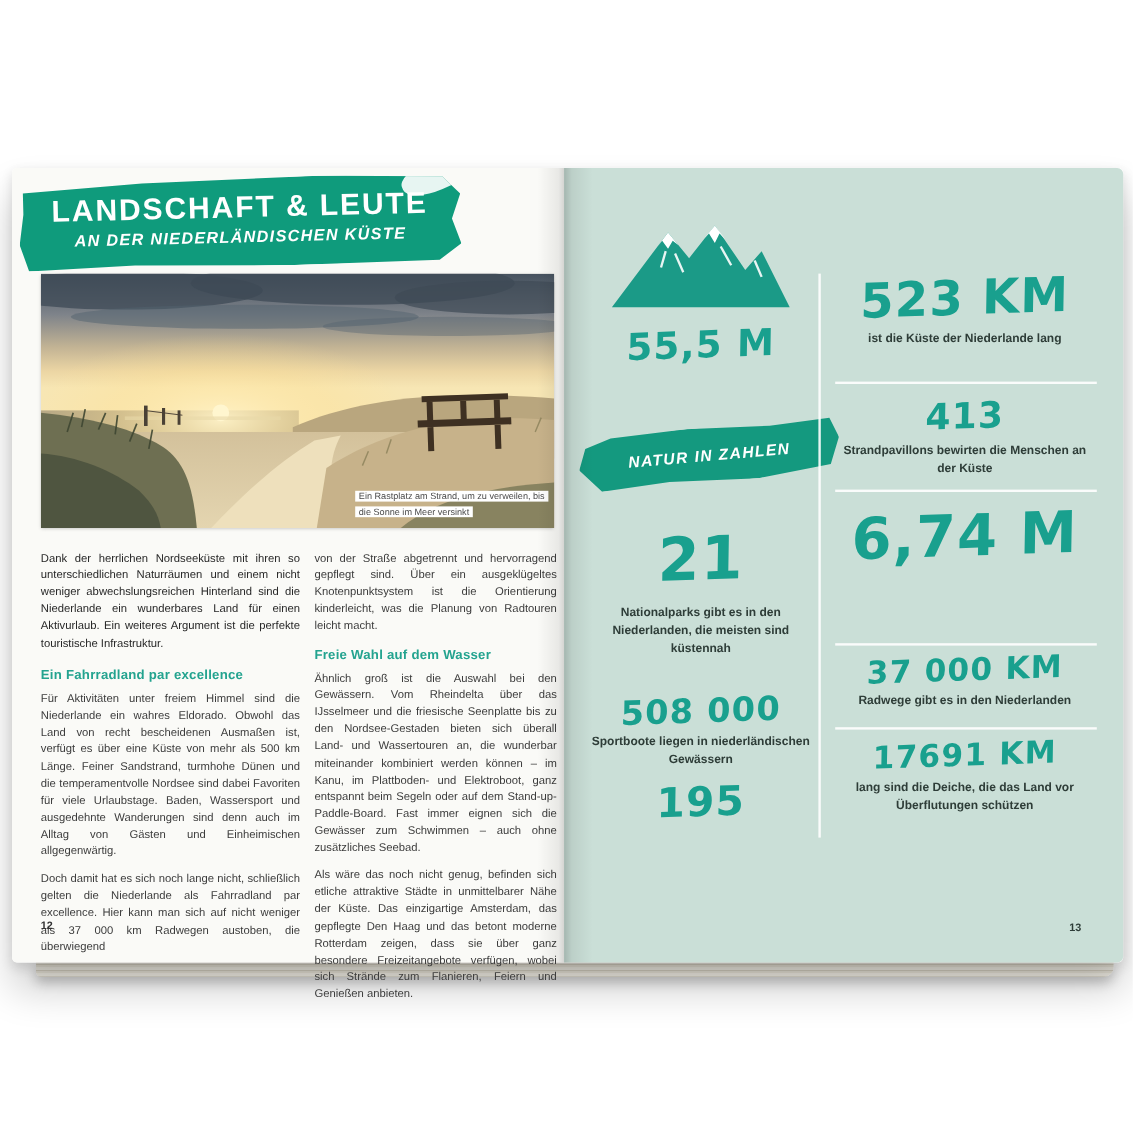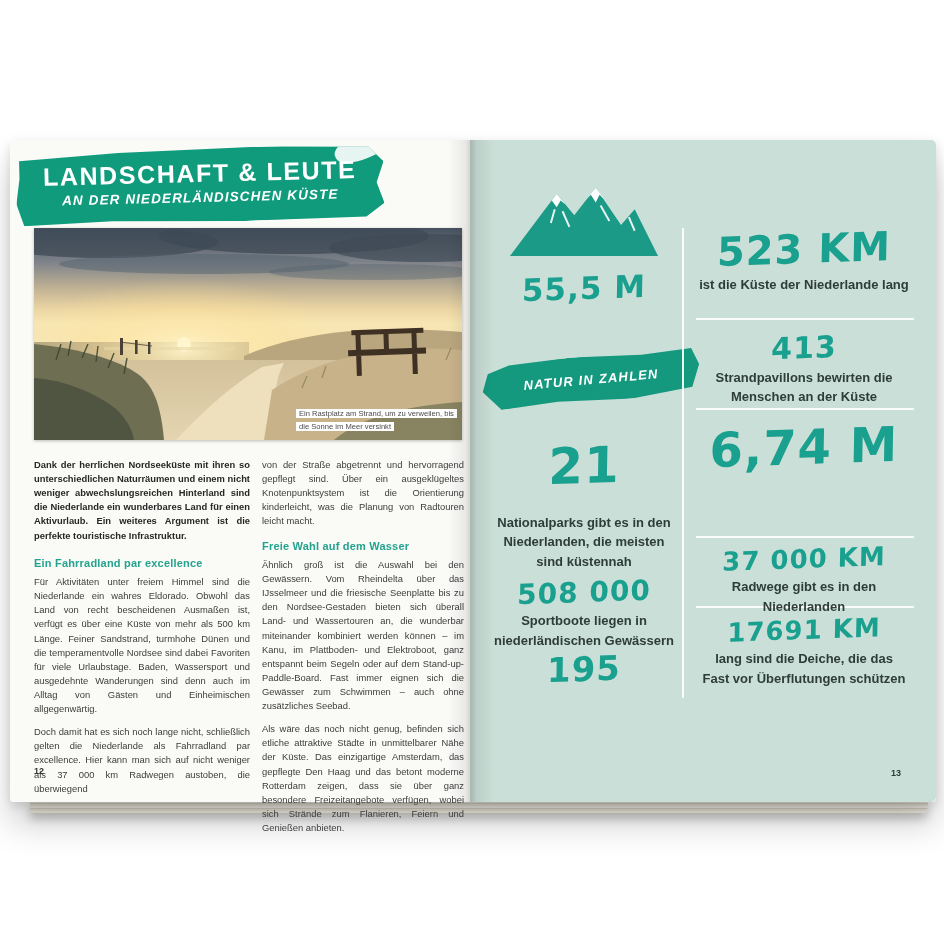--- a/index.html
+++ b/index.html
@@ -59,40 +59,40 @@
   .photo-caption span{
     background:#ffffff;padding:0 3px;box-decoration-break:clone;-webkit-box-decoration-break:clone;
   }
   .col{
     position:absolute;top:318px;height:324px;
     font-size:9.4px;line-height:1.5;color:#3c3c3c;text-align:justify;
   }
   .col1{left:24px;width:216px;}
   .col2{left:252px;width:202px;}
   .col p{margin:0 0 9px 0;}
-  .col p.intro{font-weight:bold;color:#272727;margin-bottom:12px;}
+  .col p.intro{font-weight:normal;color:#272727;margin-bottom:12px;}
   .col h3{
     margin:2px 0 4px 0;font-size:11px;color:#23a38f;font-weight:bold;letter-spacing:.2px;
   }
   .pagenum{position:absolute;font-size:9px;font-weight:bold;color:#333;}
   .page.left .pagenum{left:24px;top:626px;}
   .page.right .pagenum{left:421px;top:628px;color:#2e3d38;}
   
   .mountains{position:absolute;left:36px;top:38px;width:156px;height:86px;}
   .stat{position:absolute;text-align:center;}
   .stat .val{
     font-family:"DejaVu Sans", sans-serif;font-weight:bold;color:#19a08e;
     letter-spacing:1px;transform:rotate(-2deg) skewX(-3deg);line-height:1.05;
   }
   .stat .cap{
-    font-size:13px;font-weight:bold;color:#2e3d38;line-height:1.5;margin:6px auto 0;
+    font-size:10px;font-weight:bold;color:#2e3d38;line-height:1.5;margin:6px auto 0;
   }
   
   .s55 {left:10px; top:132px; width:208px;}  .s55 .val{font-size:31px;}  .s55 .cap{width:176px;}
-  .s21 {left:10px; top:300px; width:208px;}  .s21 .val{font-size:50px;}  .s21 .cap{width:186px;margin-top:20px;text-align:center;}
+  .s21 {left:10px; top:300px; width:208px;}  .s21 .val{font-size:50px;}  .s21 .cap{width:186px;margin-top:10px;text-align:center;}
   .s508{left:10px; top:438px; width:208px;}  .s508 .val{font-size:28px;} .s508 .cap{width:200px;margin-top:4px;}
   .s195{left:10px; top:512px; width:208px;}  .s195 .val{font-size:34px;} .s195 .cap{width:188px;margin-top:6px;}
   .nz-banner{
     position:absolute;left:12px;top:216px;width:218px;height:46px;
     background:#14997f;transform:rotate(-5deg);
     clip-path:polygon(3% 20%,13% 5%,42% 0%,74% 7%,97% 2%,100% 38%,96% 86%,68% 100%,34% 93%,8% 100%,0% 58%);
     display:flex;align-items:center;justify-content:center;
     color:#fff;font-size:13px;font-weight:bold;font-style:italic;letter-spacing:1.2px;
   }
   .vdivider{
@@ -266,21 +266,21 @@
         <div class="val">6,74 M</div>
       </div>
 
       <div class="stat r37000">
         <div class="val">37 000 KM</div>
         <div class="cap">Radwege gibt es in den Niederlanden</div>
       </div>
 
       <div class="stat r17691">
         <div class="val">17691 KM</div>
-        <div class="cap">lang sind die Deiche, die das Fast vor Überflutungen schützen</div>
+        <div class="cap">lang sind die Deiche, die das Land vor Überflutungen schützen</div>
       </div>
 
       <div class="pagenum">13</div>
     </div>
 
     <div class="spine"></div>
   </div>
 </div>
 
 </body></html>

